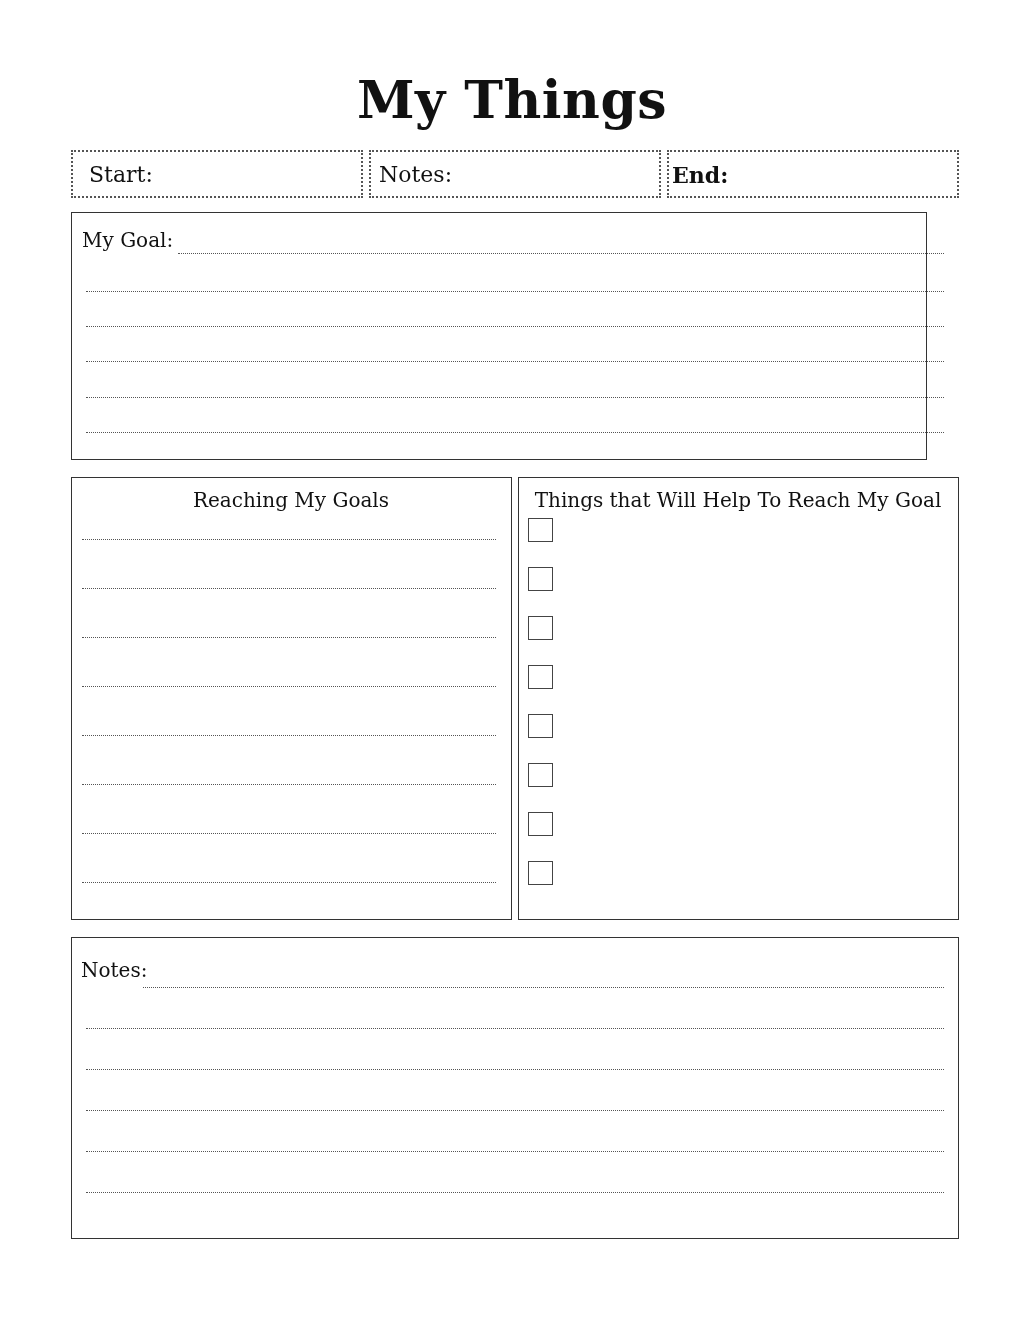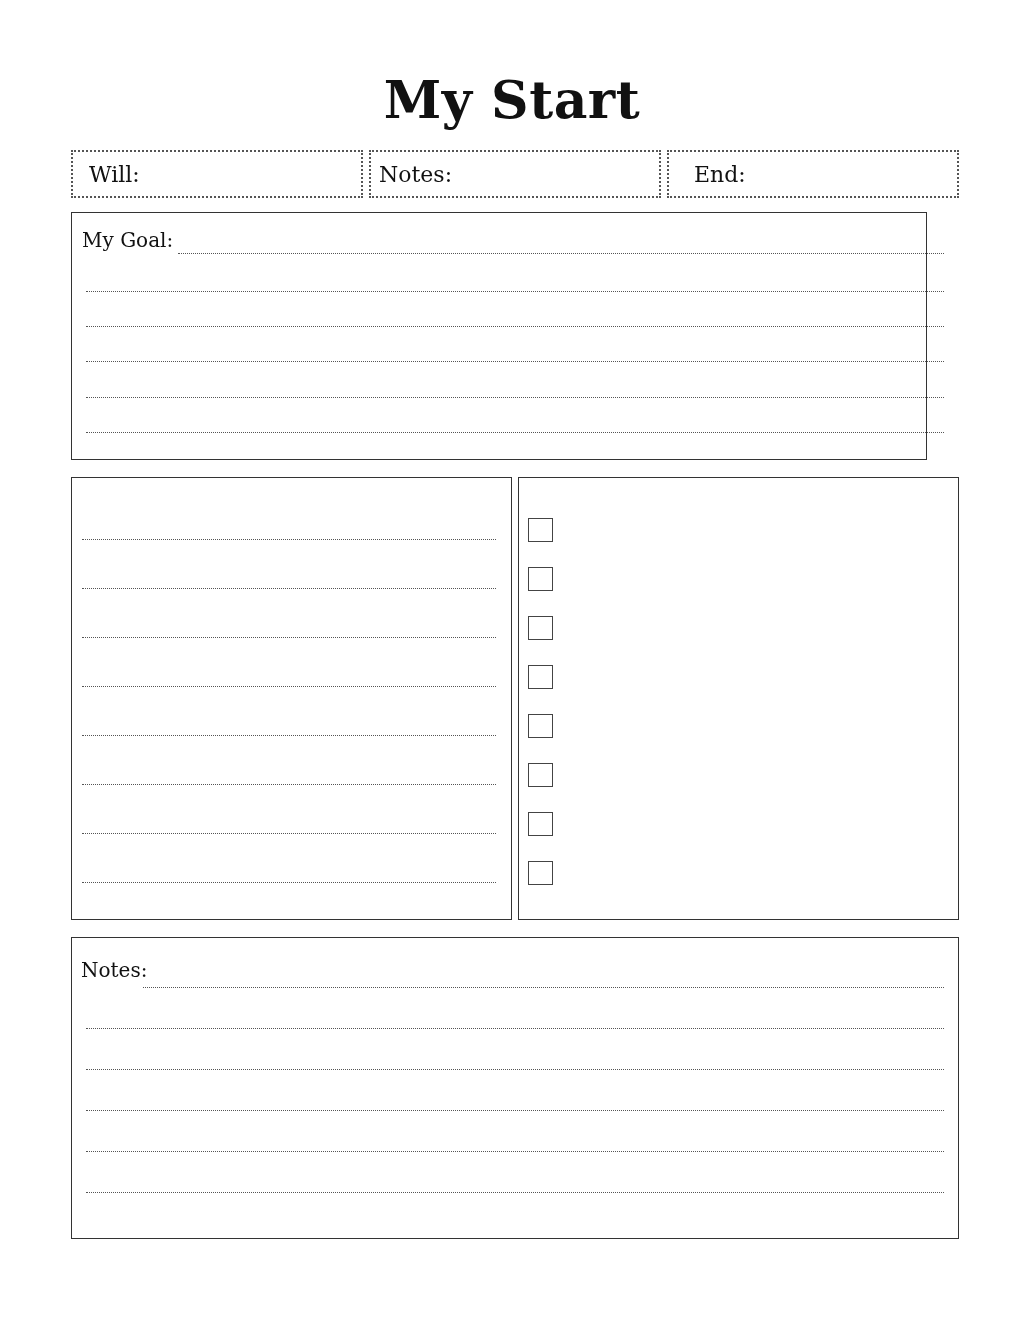--- a/index.html
+++ b/index.html
@@ -9,54 +9,56 @@
   .hdr span { position:absolute; top:10px; font-size:22px; }
   .box { position:absolute; border:1.5px solid #333; box-sizing:border-box; }
   .line { position:absolute; height:0; border-top:1px dotted #555; }
   .lbl { position:absolute; font-size:20px; }
   .heading { position:absolute; font-size:20px; text-align:center; white-space:nowrap; }
   .cb { position:absolute; width:25px; height:24px; border:1.5px solid #444; box-sizing:border-box; }
 </style>
 </head>
 <body>
 
-<div class="title">My Start</div>
+<div class="title">My Things</div>
 
 <div class="hdr" style="left:71px;width:292px;">
-  <span style="left:16px;">Will:</span>
+  <span style="left:16px;">Start:</span>
 </div>
 <div class="hdr" style="left:369px;width:292px;">
   <span style="left:8px;">Notes:</span>
 </div>
 <div class="hdr" style="left:667px;width:292px;">
-  <span style="left:25px;">End:</span>
+  <span style="left:3px;font-weight:bold;">End:</span>
 </div>
 
 <div class="box" style="left:71px;top:212px;width:856px;height:248px;">
   <div class="lbl" style="left:10px;top:15px;">My Goal:</div>
   <div class="line" style="left:106px;top:40px;width:766px;"></div>
   <div class="line" style="left:14px;top:78px;width:858px;"></div>
   <div class="line" style="left:14px;top:113px;width:858px;"></div>
   <div class="line" style="left:14px;top:148px;width:858px;"></div>
   <div class="line" style="left:14px;top:184px;width:858px;"></div>
   <div class="line" style="left:14px;top:219px;width:858px;"></div>
 </div>
 
 <div class="box" style="left:71px;top:477px;width:441px;height:443px;">
+  <div class="heading" style="left:0;top:10px;width:438px;">Reaching My Goals</div>
   <div class="line" style="left:10px;top:61px;width:414px;"></div>
   <div class="line" style="left:10px;top:110px;width:414px;"></div>
   <div class="line" style="left:10px;top:159px;width:414px;"></div>
   <div class="line" style="left:10px;top:208px;width:414px;"></div>
   <div class="line" style="left:10px;top:257px;width:414px;"></div>
   <div class="line" style="left:10px;top:306px;width:414px;"></div>
   <div class="line" style="left:10px;top:355px;width:414px;"></div>
   <div class="line" style="left:10px;top:404px;width:414px;"></div>
 </div>
 
 <div class="box" style="left:518px;top:477px;width:441px;height:443px;">
+  <div class="heading" style="left:0;top:10px;width:438px;">Things that Will Help To Reach My Goal</div>
   <div class="cb" style="left:9px;top:40px;"></div>
   <div class="cb" style="left:9px;top:89px;"></div>
   <div class="cb" style="left:9px;top:138px;"></div>
   <div class="cb" style="left:9px;top:187px;"></div>
   <div class="cb" style="left:9px;top:236px;"></div>
   <div class="cb" style="left:9px;top:285px;"></div>
   <div class="cb" style="left:9px;top:334px;"></div>
   <div class="cb" style="left:9px;top:383px;"></div>
 </div>
 

